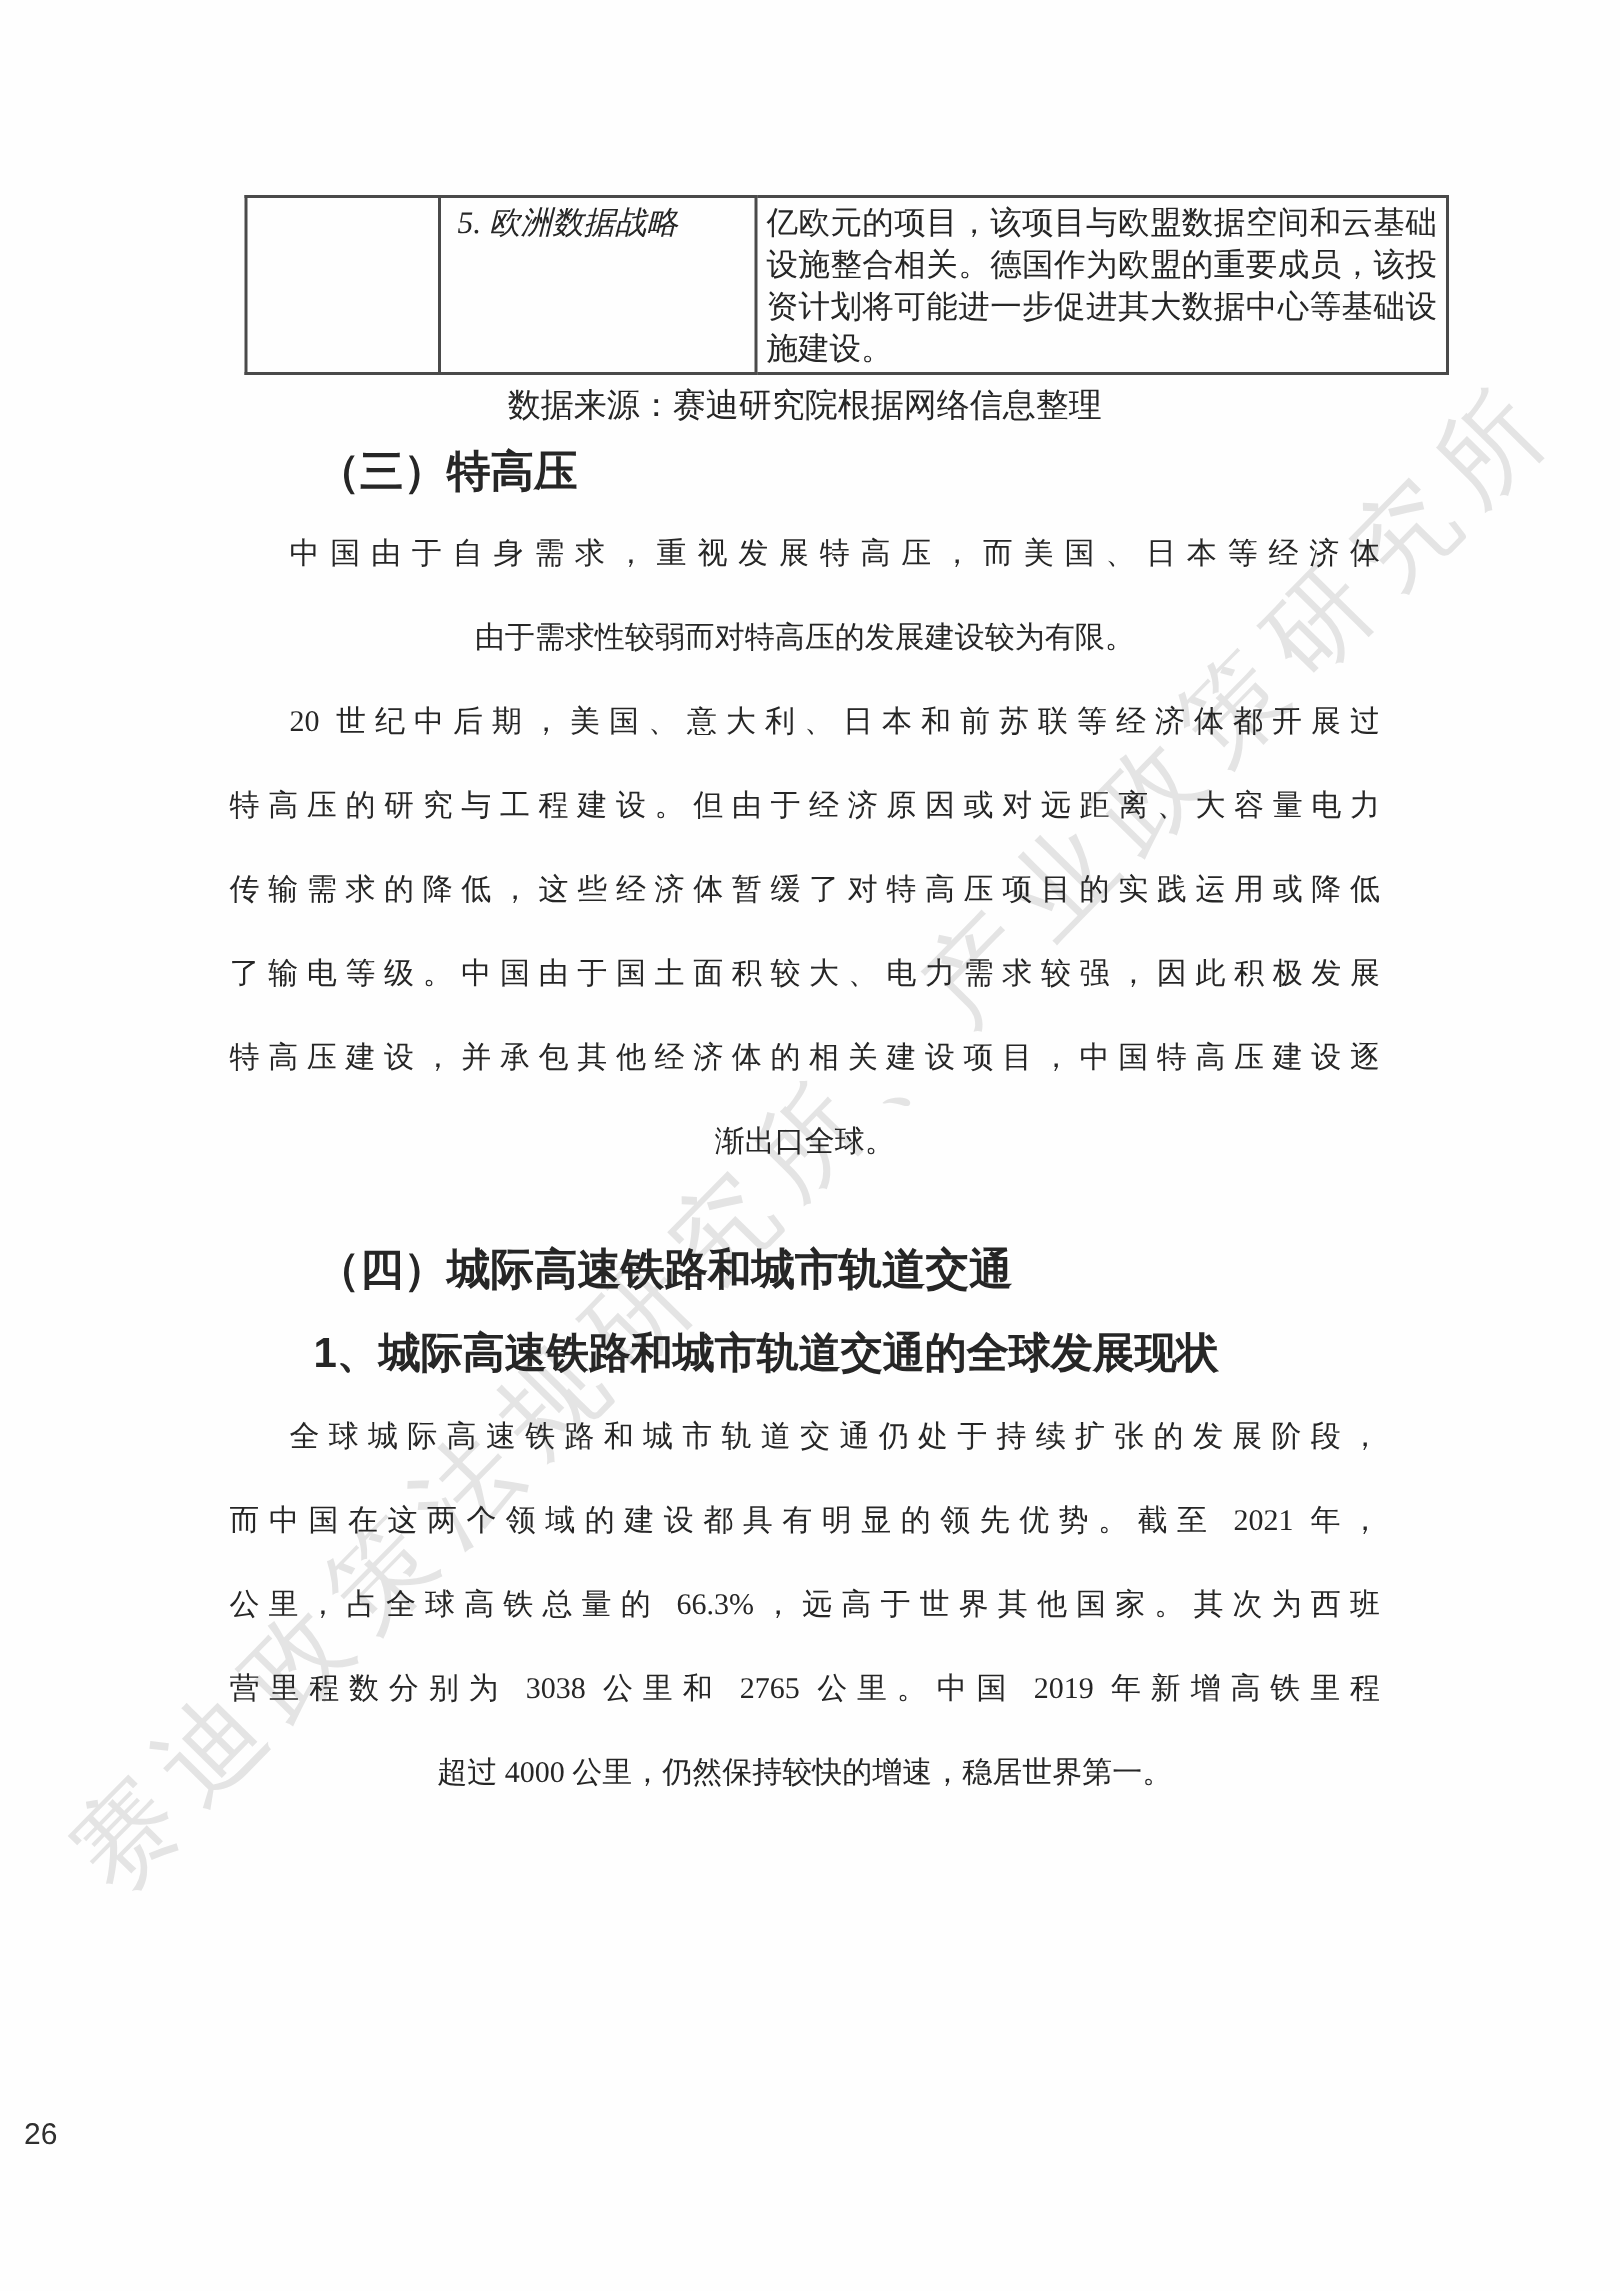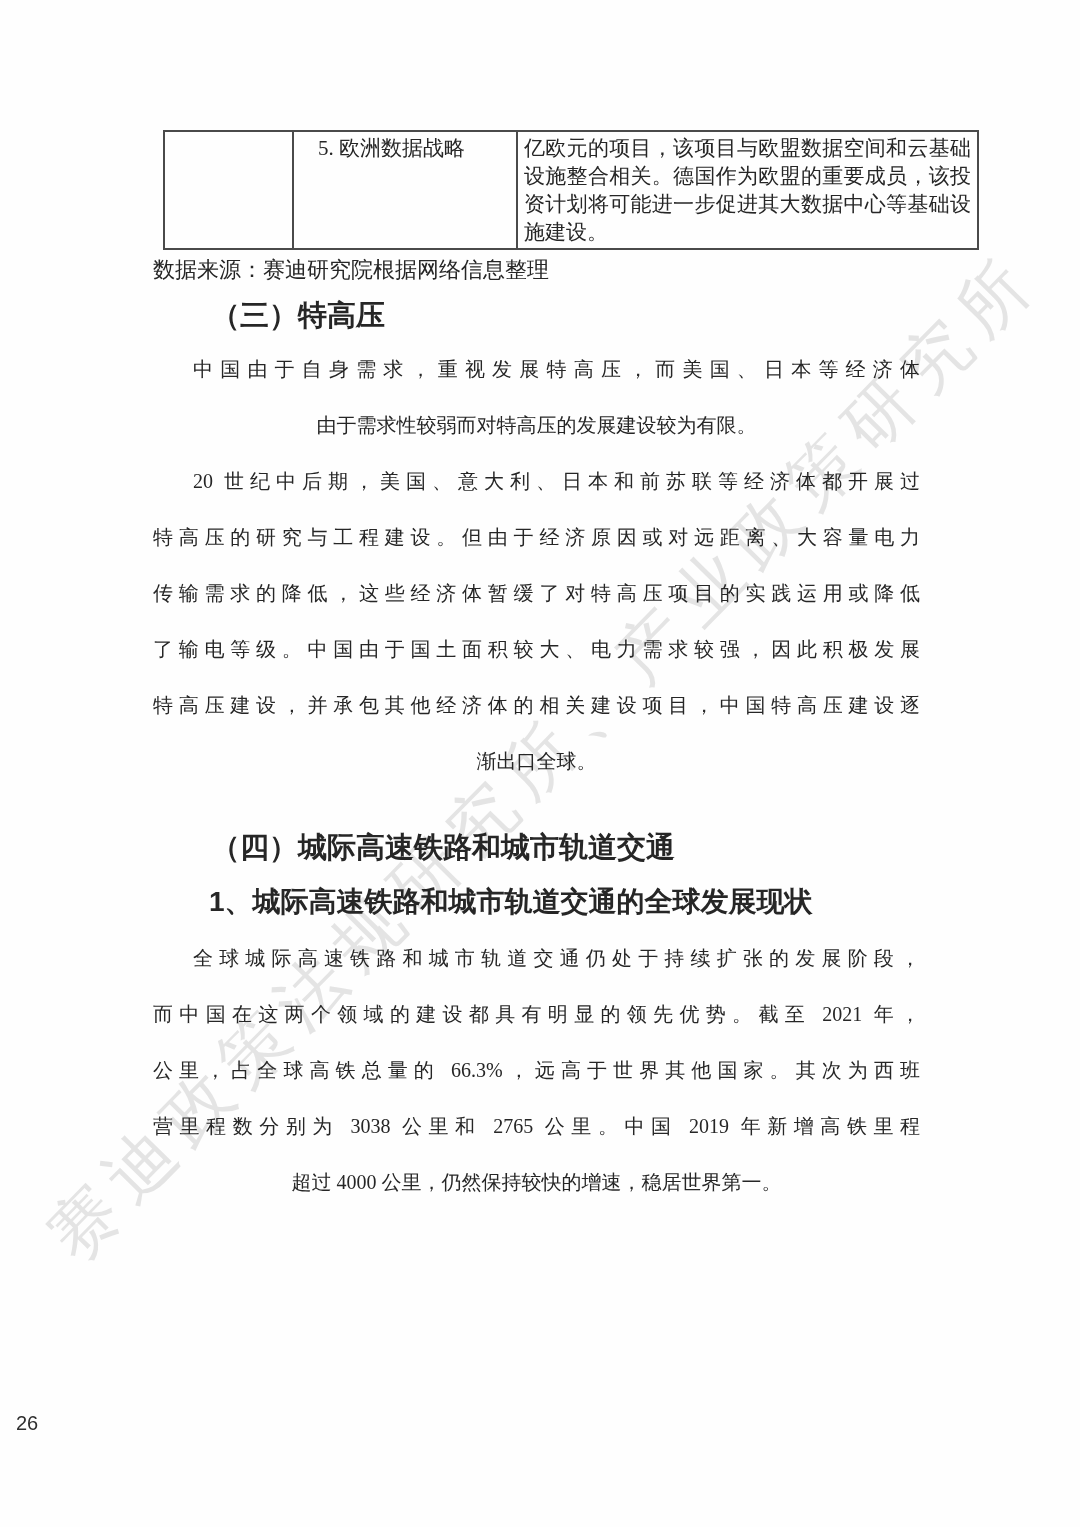--- a/index.html
+++ b/index.html
@@ -21,23 +21,23 @@
   .content { position:relative; z-index:1; margin-left:153px; width:767px; }
   table.dtable {
     border-collapse:collapse; table-layout:fixed;
     margin:130px 0 0 10px; width:754px;
   }
   .dtable td {
     border:2px solid #4a4a4a; vertical-align:top;
     padding:2px 6px; font-size:21px; line-height:28px;
   }
   td.c1 { width:115px; }
-  td.c2 { width:192px; padding-left:24px; }
+  td.c2 { width:192px; padding-left:11px;font-style:italic; }
   td.c3 { width:447px; text-align:justify;margin-top:28px; }
-  .source { margin-top:5px; text-align:left; font-size:22px; line-height:30px; }
+  .source { margin-top:5px; text-align:center; font-size:22px; line-height:30px; }
   .h-sec, .h-sub {
     font-family:"Liberation Sans","DejaVu Sans",sans-serif;
     font-weight:700; text-indent:2em; margin:10px 0 0 0;
   }
   .h-sec { font-size:29px; line-height:40px; }
   .h-sec.s4 { margin-top:38px; }
   .h-sub { font-size:28px; line-height:40px; margin-top:15px; }
   .para { font-size:20px; }
   .para.gap6 { margin-top:6px; }
   .para.gap8 { margin-top:8px; }

